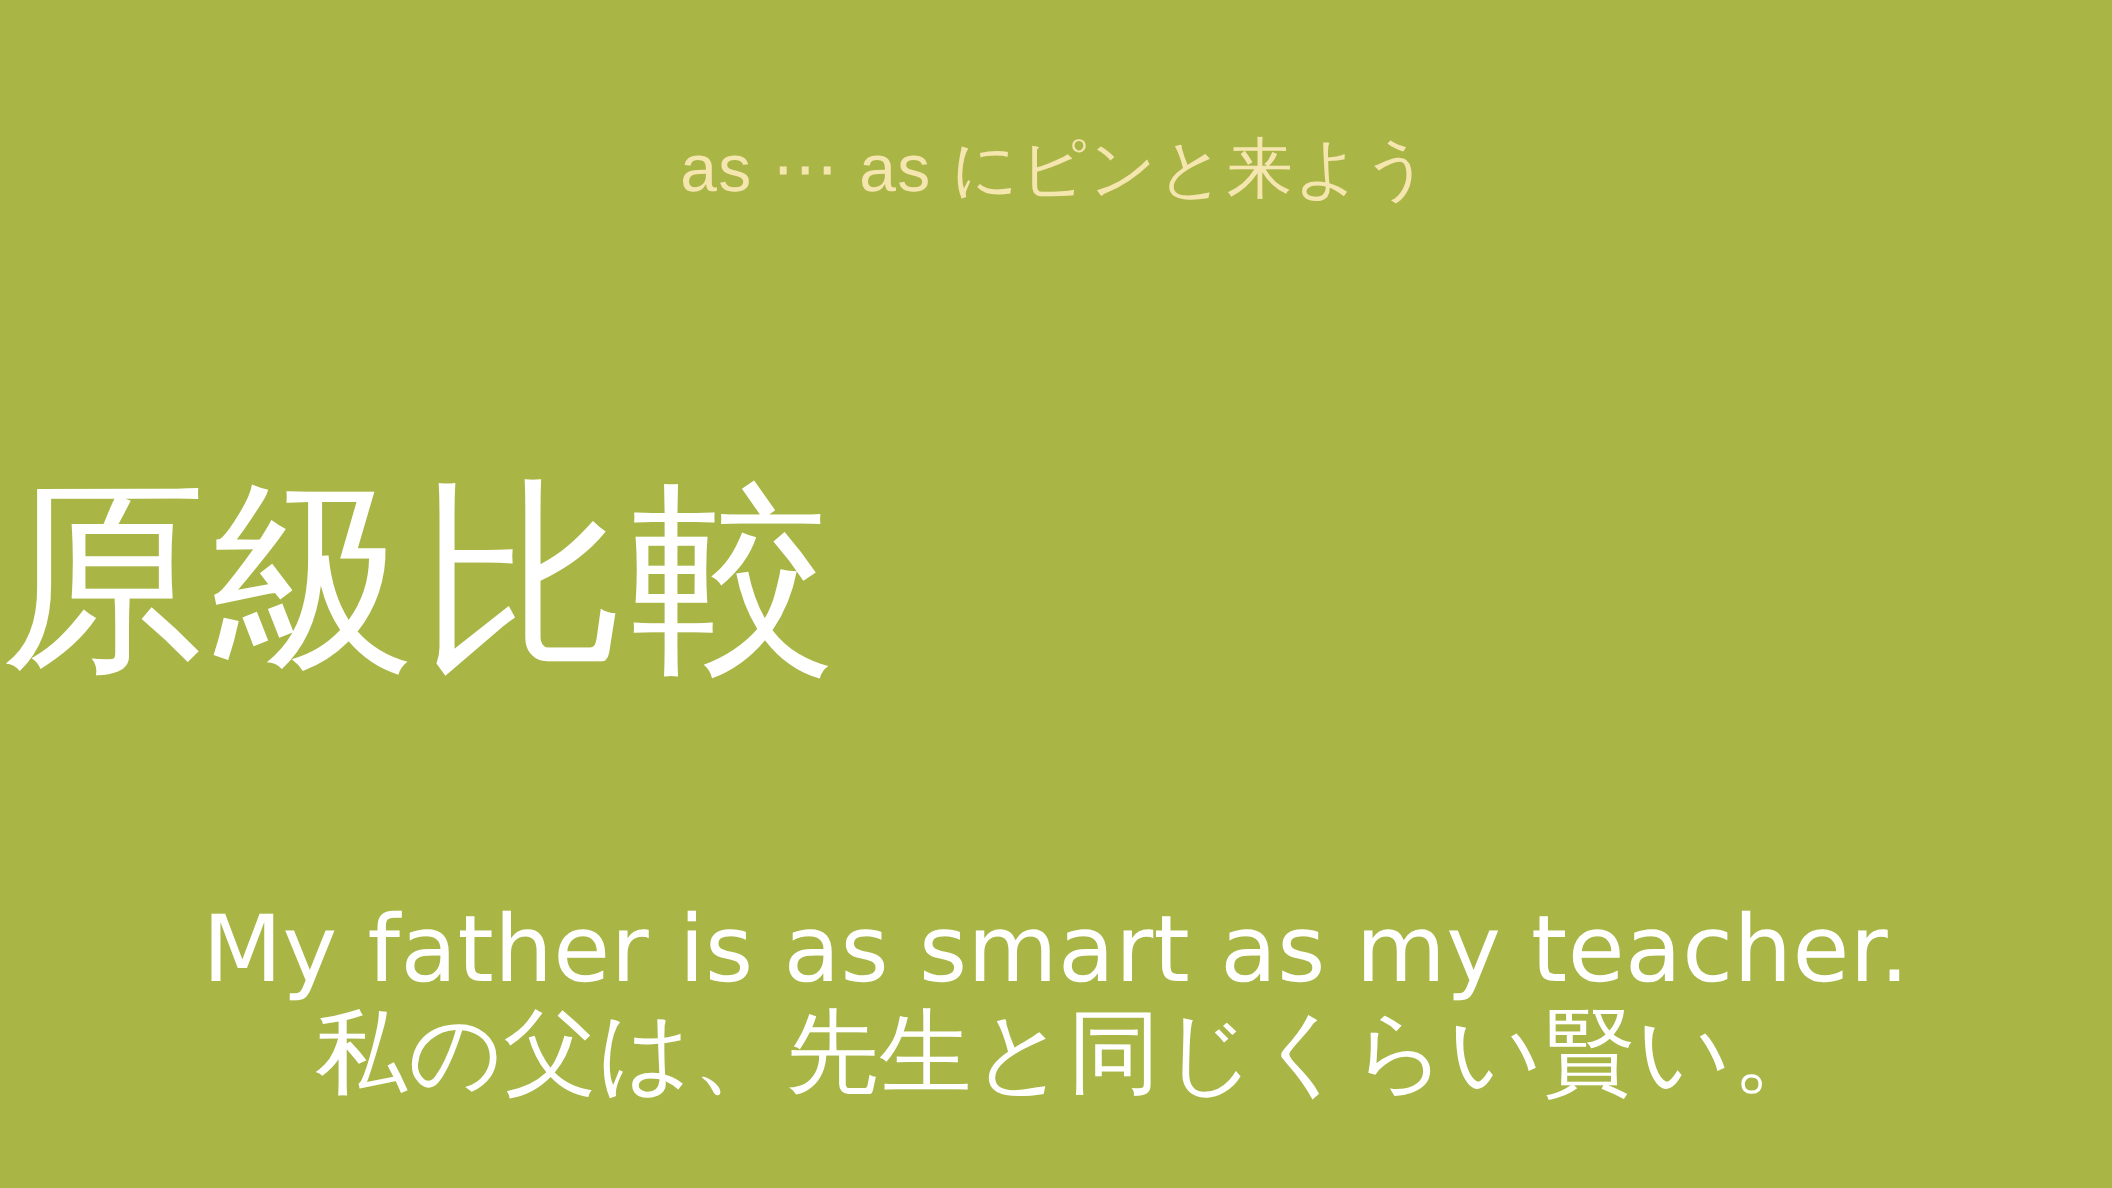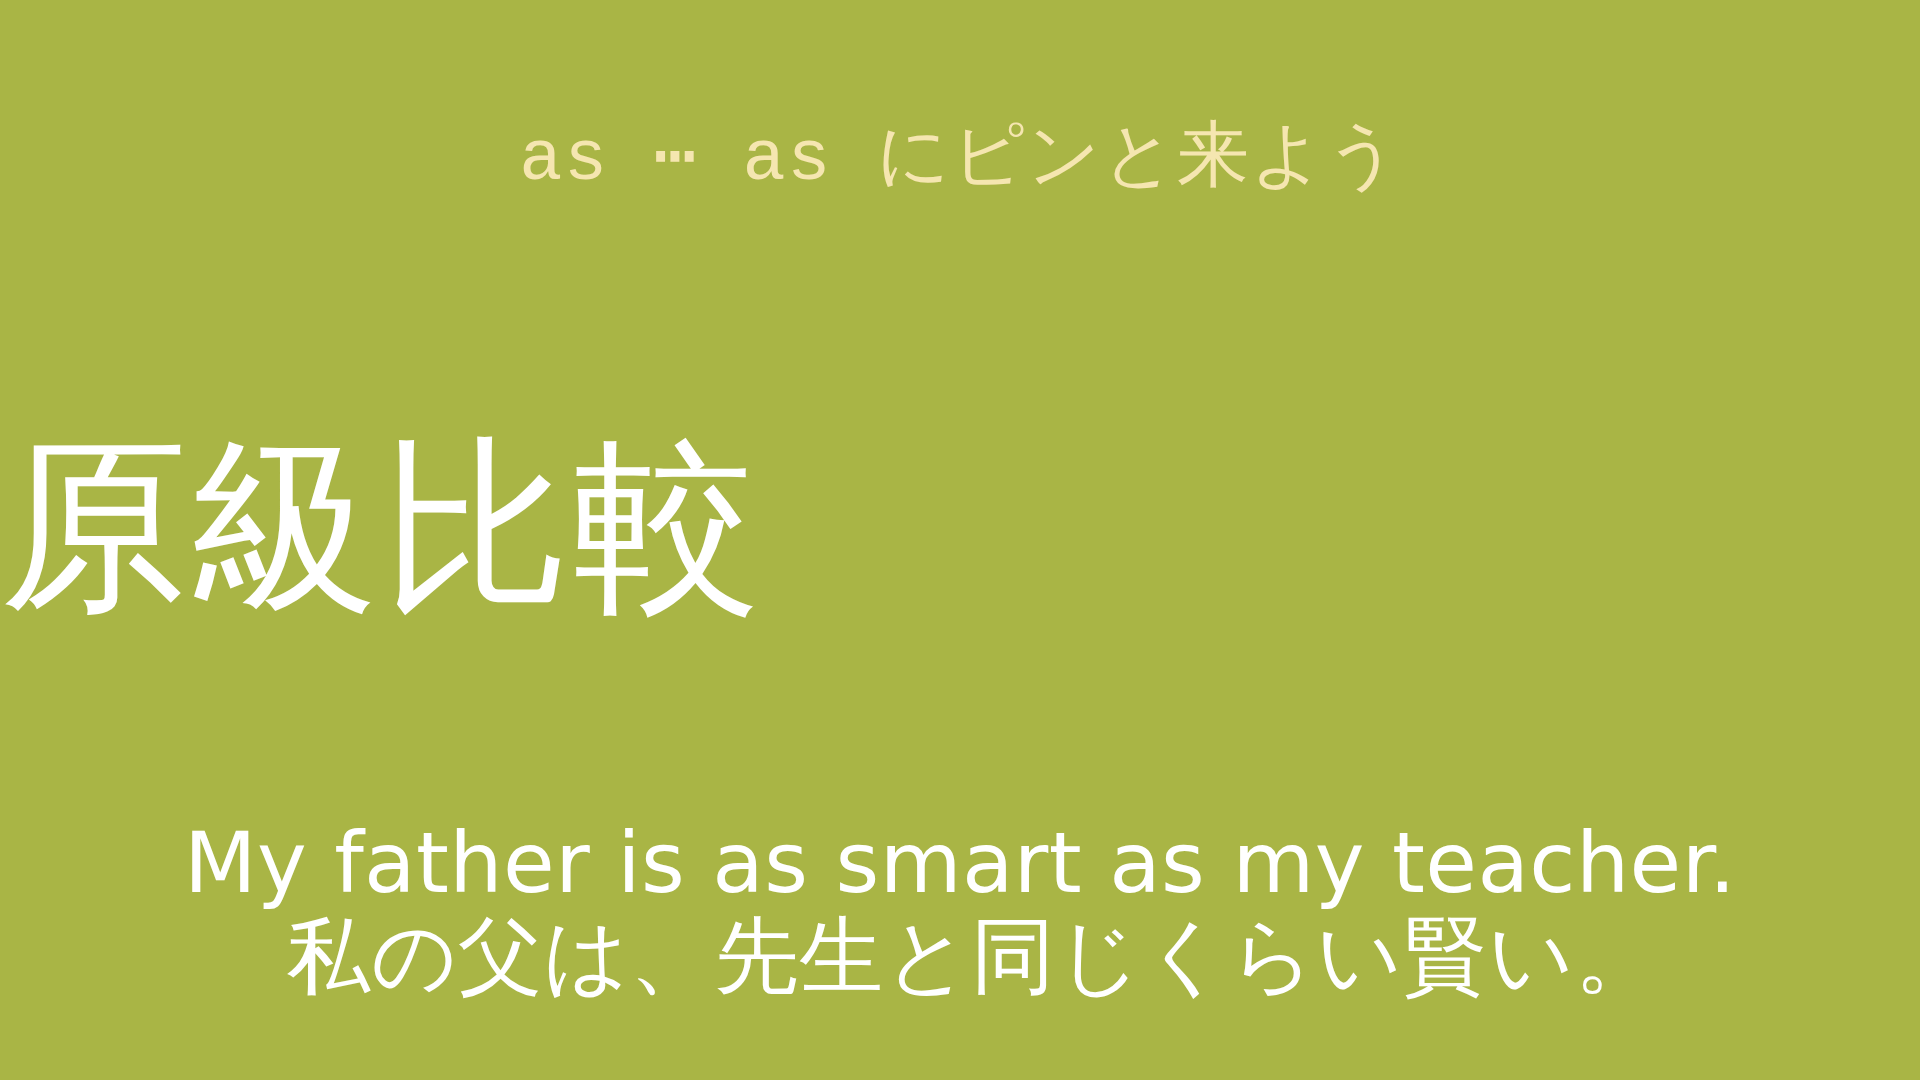--- a/index.html
+++ b/index.html
@@ -22,26 +22,26 @@
     display: block;
   }
 
   
   #headline {
     position: absolute;
     left: 0;
     top: 124px;
     width: 1920px;
     text-align: center;
-    font-size: 72px;
+    font-size: 60px;
     line-height: 1.0;
     letter-spacing: 0.02em;
     font-weight: 400;
     white-space: nowrap;
-    font-family: Liberation Mono, monospace;
+    font-family: Liberation Sans, sans-serif;
   }
 
   
   #title {
     position: absolute;
     left: 0;
     top: 432px;
     width: 1920px;
     text-align: left;
     font-size: 188px;

